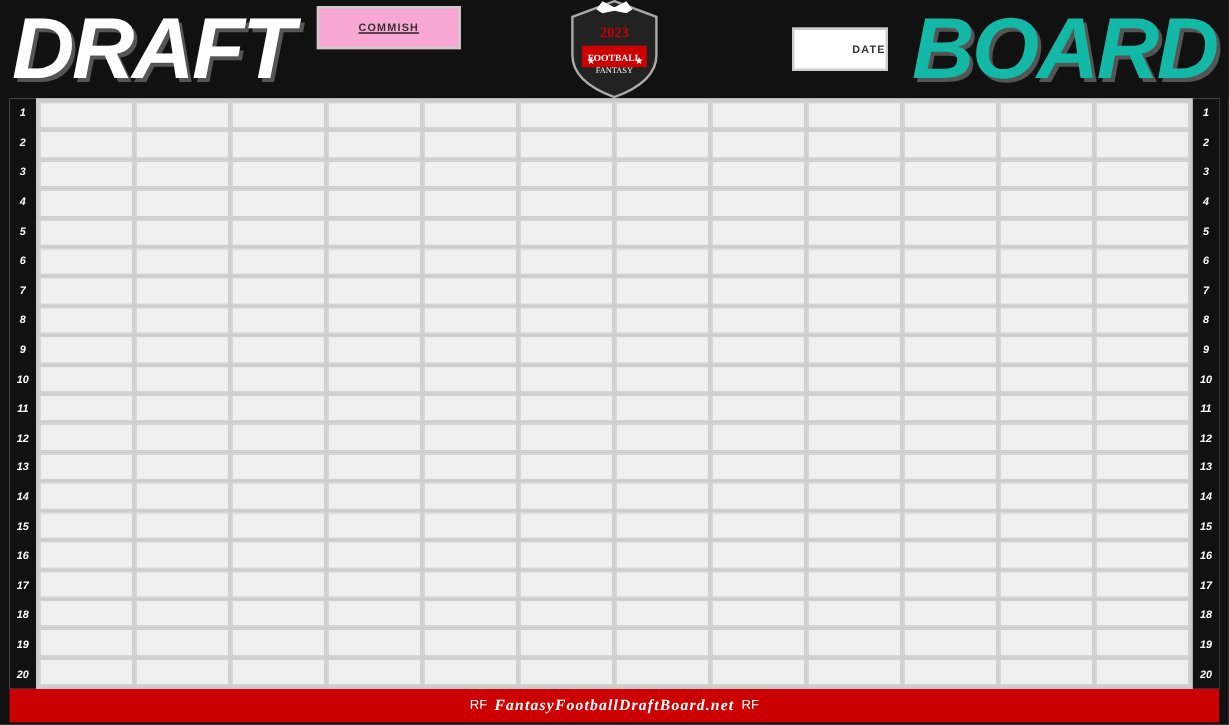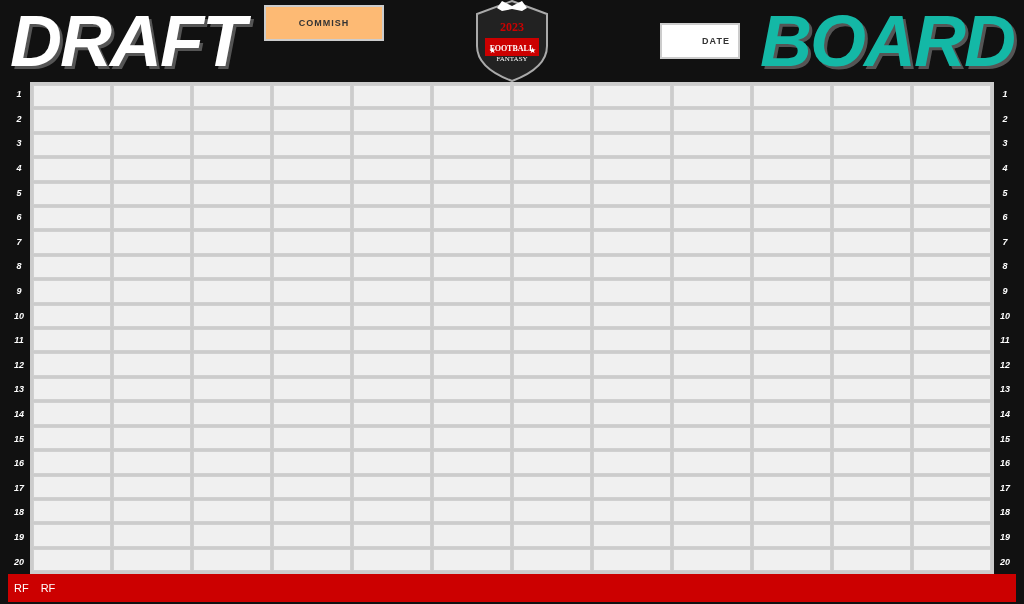--- a/index.html
+++ b/index.html
@@ -67,29 +67,30 @@
       width: 120px;
       flex-shrink: 0;
     }
 
     .logo-shield {
       width: 90px;
       height: 90px;
     }
 
     .commish-box {
-      background: #fdba74;
+      background: #f9a8d4;
       border: 2px solid #ccc;
       min-width: 100px;
       height: 28px;
       display: flex;
       align-items: center;
       justify-content: center;
       flex-direction: column;
       margin-left: 10px;
+      text-decoration: underline;
     }
 
     .commish-label {
       font-size: 9px;
       font-weight: bold;
       color: #333;
       letter-spacing: 1px;
       text-transform: uppercase;
     }
 
@@ -171,20 +172,21 @@
       border: 1px solid #d0d0d0;
       min-height: 0;
     }
 
     
     .footer {
       background: #cc0000;
       height: 28px;
       display: flex;
       align-items: center;
+      justify-content: center;
       margin: 0 8px;
     }
 
     .footer-text {
       font-size: 13px;
       font-weight: bold;
       color: white;
       font-family: Georgia, serif;
       font-style: italic;
       letter-spacing: 1px;
@@ -221,21 +223,21 @@
       <text x="45" y="55" text-anchor="middle" fill="white" font-size="8" font-weight="bold" font-family="Impact">FOOTBALL</text>
 
       <text x="45" y="65" text-anchor="middle" fill="white" font-size="7" font-family="Impact">FANTASY</text>
 
       <text x="22" y="57" fill="white" font-size="8">★</text>
       <text x="62" y="57" fill="white" font-size="8">★</text>
     </svg>
   </div>
 
   <div class="header-title-right">
-    <div class="date-box" style="margin-right:20px; height:36px; min-width:80px; display:flex; flex-direction:column; justify-content:center; align-items:center;padding-left:32px;">
+    <div class="date-box" style="margin-right:20px; height:36px; min-width:80px; display:flex; flex-direction:column; justify-content:center; align-items:flex-end;padding-left:32px;">
       <span class="date-label">DATE</span>
     </div>
     <span class="board-text">BOARD</span>
   </div>
 </div>
 
 <div class="board-container">
 
   <div class="row-numbers-left" id="row-nums-left">
       <div class="row-num">1</div>
@@ -562,14 +564,17 @@
       <div class="row-num">16</div>
       <div class="row-num">17</div>
       <div class="row-num">18</div>
       <div class="row-num">19</div>
       <div class="row-num">20</div>
     </div>
 </div>
 
 <div class="footer">
   <span class="footer-icon">RF</span>
+  <span class="footer-text">
+    <span>FantasyFootballDraftBoard.net</span>
+  </span>
   <span class="footer-icon">RF</span>
 </div>
 
 </body></html>

